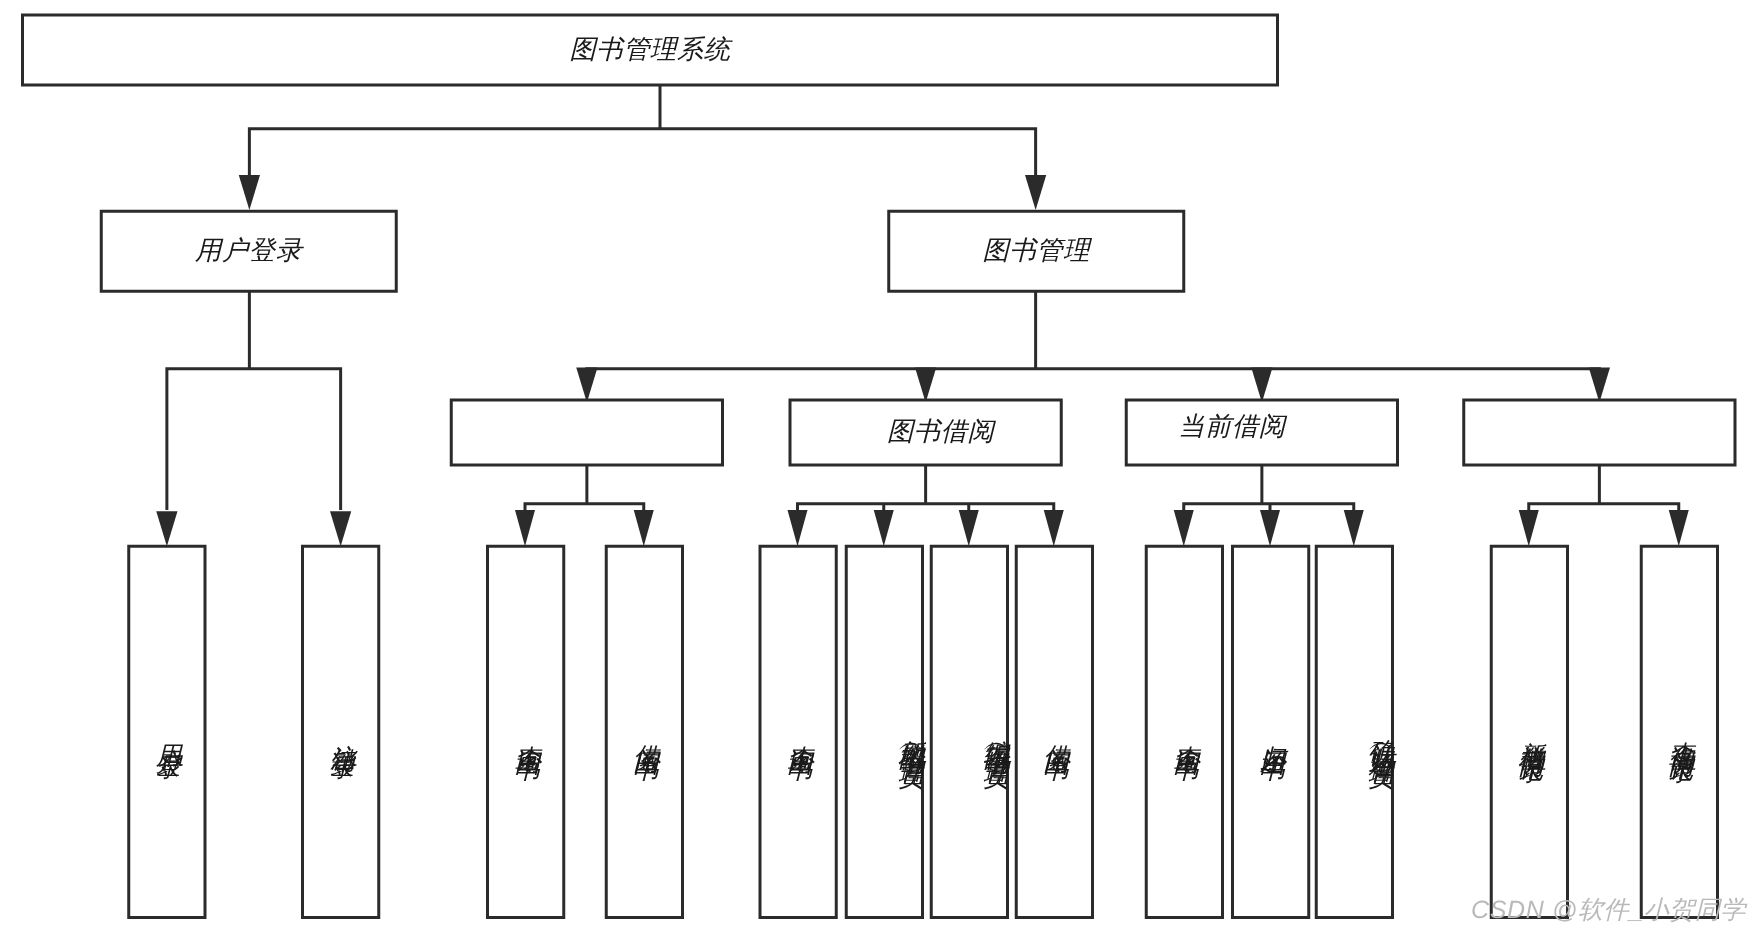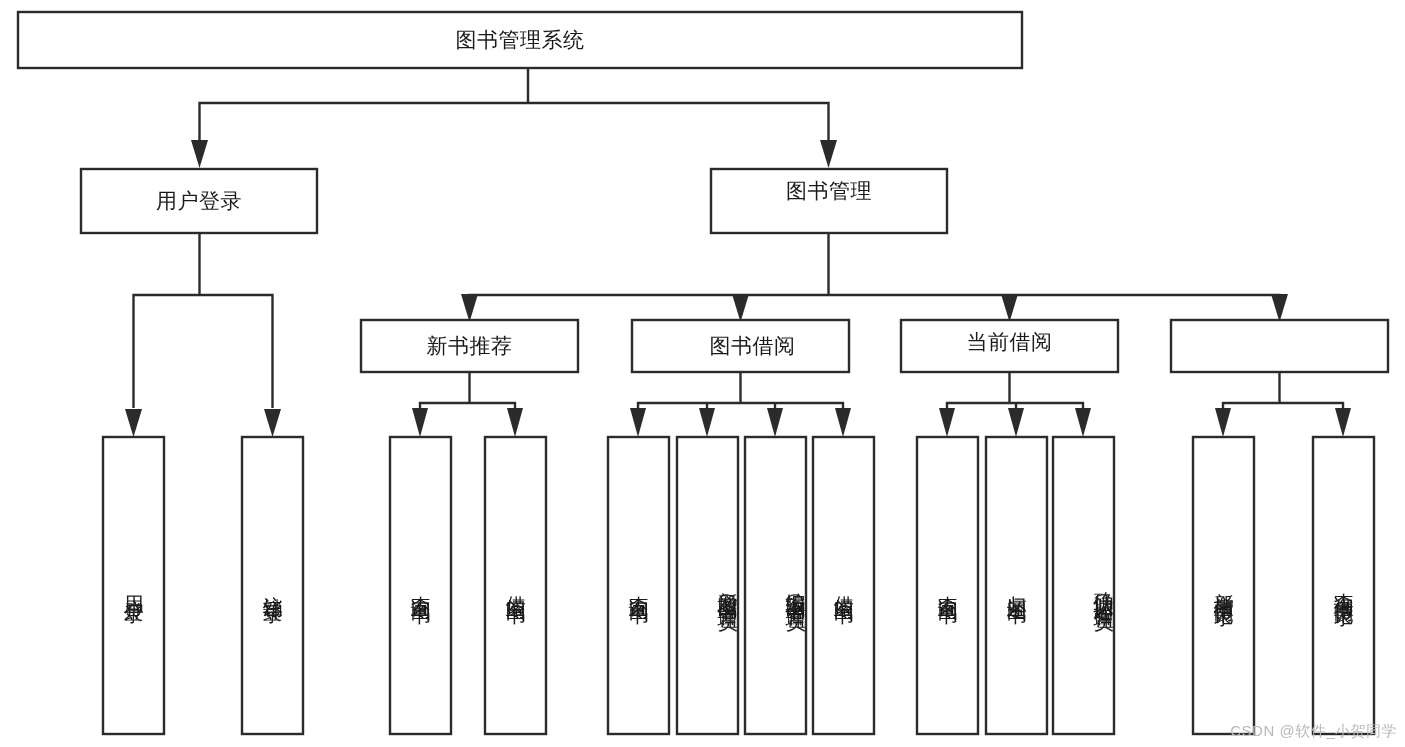--- a/index.html
+++ b/index.html
@@ -10,20 +10,21 @@
   }
   body {
     font-family: "Liberation Sans", "DejaVu Sans", sans-serif;
   }
   #diagram-root {
     position: relative;
     width: 1405px;
     height: 747px;
     background: #ffffff;
     overflow: hidden;
+    font-style: italic;
   }
   #diagram-svg {
     position: absolute;
     left: 0;
     top: 0;
     width: 1405px;
     height: 747px;
   }
   .node-box {
     fill: #ffffff;
@@ -71,21 +72,21 @@
     padding-top: 8px;
   }
   .label-v-mid {
     align-items: center;
     padding-top: 0;
   }
   .watermark {
     position: absolute;
     right: 8px;
     bottom: 6px;
-    font-size: 15px;
+    font-size: 20px;
     color: #b9b9b9;
     font-family: "Liberation Sans", "DejaVu Sans", sans-serif;
     letter-spacing: 0.5px;
     white-space: nowrap;
     pointer-events: none;
     margin-left: 16px;
   }
 </style>
 </head>
 <body>
@@ -165,25 +166,24 @@
     <rect class="node-box" x="986" y="437" width="61" height="297"></rect>
     <rect class="node-box" x="1053" y="437" width="61" height="297"></rect>
 
     <rect class="node-box" x="1193" y="437" width="61" height="297"></rect>
     <rect class="node-box" x="1313" y="437" width="61" height="297"></rect>
   </svg>
 
   <div class="node-label label-root" style="left:18px; top:12px; width:1004px; height:56px;">图书管理系统</div>
 
   <div class="node-label label-h" style="left:81px; top:169px; width:236px; height:64px;">用户登录</div>
-  <div class="node-label label-h" style="left:711px; top:169px; width:236px; height:45px;border-radius:27px;">图书管理</div>
-
-  <div class="node-label label-h" style="left:361px; top:320px; width:217px; height:52px;">新书推荐</div>
+  <div class="node-label label-h" style="left:711px; top:179px; width:236px; height:45px;border-radius:27px;">图书管理</div>
+
   <div class="node-label label-h" style="left:632px; top:320px; width:217px; height:52px;padding-left:24px;">图书借阅</div>
-  <div class="node-label label-h" style="left:901px; top:320px; width:217px; height:44px;">当前借阅</div>
+  <div class="node-label label-h" style="left:877px; top:320px; width:217px; height:44px;">当前借阅</div>
 
   <div class="node-label label-v label-v-mid" style="left:103px; top:437px; width:61px; height:297px;">用户登录</div>
   <div class="node-label label-v label-v-mid" style="left:242px; top:437px; width:61px; height:297px;">注销登录</div>
 
   <div class="node-label label-v label-v-mid" style="left:390px; top:437px; width:61px; height:297px;">查询图书</div>
   <div class="node-label label-v label-v-mid" style="left:485px; top:437px; width:61px; height:297px;">借阅图书</div>
 
   <div class="node-label label-v label-v-mid" style="left:608px; top:437px; width:61px; height:297px;">查询图书</div>
   <div class="node-label label-v" style="left:677px; top:437px; width:61px; height:297px;">新增图书（管理员）</div>
   <div class="node-label label-v" style="left:745px; top:437px; width:61px; height:297px;">编辑图书（管理员）</div>

